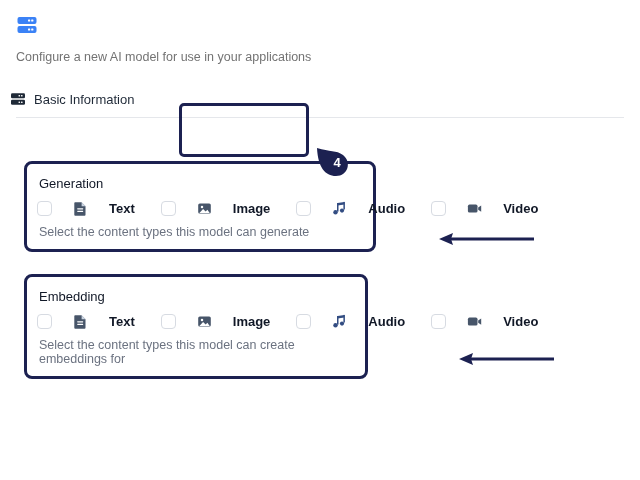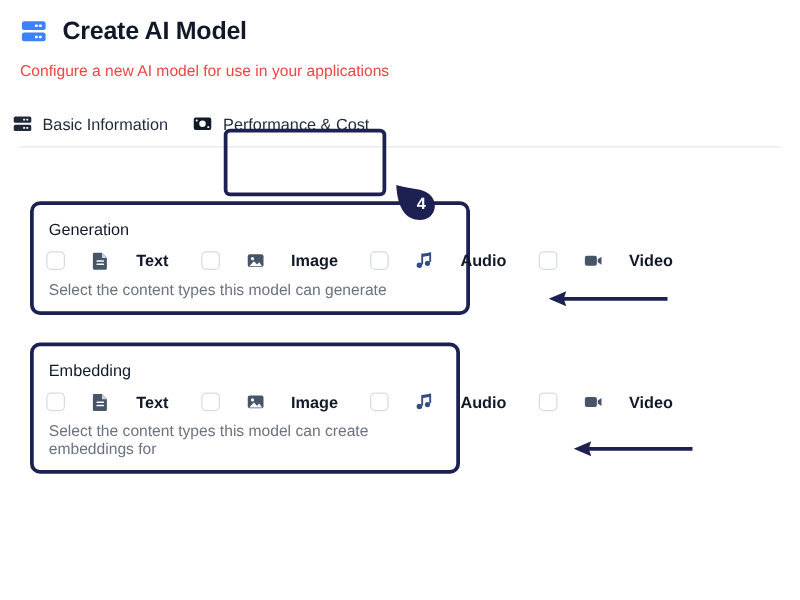--- a/index.html
+++ b/index.html
@@ -31,21 +31,21 @@
   }
   .page-title {
     font-size: 20px;
     font-weight: bold;
     color: #111827;
     letter-spacing: -0.2px;
     line-height: 1.1;
   }
   .page-subtitle {
     font-size: 12.5px;
-    color: #ef4444;
+    color: #737373;
     padding: 14px 16px 0 16px;
     line-height: 1.2;
   }
 
   
   .tabs-row {
     display: flex;
     align-items: flex-end;
     gap: 0;
     padding: 20px 16px 0 4px;
@@ -194,21 +194,20 @@
   <span class="app-icon">
     <svg viewBox="0 0 22 22" width="22" height="22" aria-hidden="true">
       <rect x="1.5" y="3" width="19" height="7" rx="2" fill="#3b82f6"></rect>
       <rect x="1.5" y="12" width="19" height="7" rx="2" fill="#3b82f6"></rect>
       <rect x="12" y="5.6" width="2.2" height="1.9" rx="0.5" fill="#ffffff"></rect>
       <rect x="15.2" y="5.6" width="2.2" height="1.9" rx="0.5" fill="#ffffff"></rect>
       <rect x="12" y="14.6" width="2.2" height="1.9" rx="0.5" fill="#ffffff"></rect>
       <rect x="15.2" y="14.6" width="2.2" height="1.9" rx="0.5" fill="#ffffff"></rect>
     </svg>
   </span>
-  <span class="page-title">Create AI Model</span>
 </div>
 
 <div class="page-subtitle">Configure a new AI model for use in your applications</div>
 
 <div class="tabs-row">
 
   <div class="tab inactive">
     <span class="tab-icon">
       <svg viewBox="0 0 16 16" width="16" height="16" aria-hidden="true">
         <rect x="1" y="2.2" width="14" height="5" rx="1.3" fill="#1f2937"></rect>
@@ -216,31 +215,20 @@
         <rect x="8.5" y="4" width="1.6" height="1.4" rx="0.4" fill="#ffffff"></rect>
         <rect x="11" y="4" width="1.6" height="1.4" rx="0.4" fill="#ffffff"></rect>
         <rect x="8.5" y="10.6" width="1.6" height="1.4" rx="0.4" fill="#ffffff"></rect>
         <rect x="11" y="10.6" width="1.6" height="1.4" rx="0.4" fill="#ffffff"></rect>
       </svg>
     </span>
     <span class="tab-label">Basic Information</span>
   </div>
 
 
-  <div class="tab inactive">
-    <span class="tab-icon">
-      <svg viewBox="0 0 16 16" width="16" height="16" aria-hidden="true">
-        <rect x="1" y="3" width="14" height="10" rx="1.6" fill="#111827"></rect>
-        <circle cx="8" cy="8" r="2.6" fill="#ffffff"></circle>
-        <rect x="2.6" y="4.6" width="1.5" height="1.5" rx="0.3" fill="#ffffff"></rect>
-        <rect x="11.9" y="9.9" width="1.5" height="1.5" rx="0.3" fill="#ffffff"></rect>
-      </svg>
-    </span>
-    <span class="tab-label">Performance &amp; Cost</span>
-  </div>
 
   <div class="tab-divider"></div>
 </div>
 
 <div class="tab-highlight"></div>
 <div class="step-badge">
   <svg viewBox="0 0 36 30" width="36" height="30" aria-hidden="true">
     <path d="M1 1 C 14 5, 20 3, 27 8 C 36 15, 32 29, 20 29 C 9 29, 2 20, 1 1 Z" fill="#1c2151"></path>
   </svg>
   <span class="badge-num">4</span>

